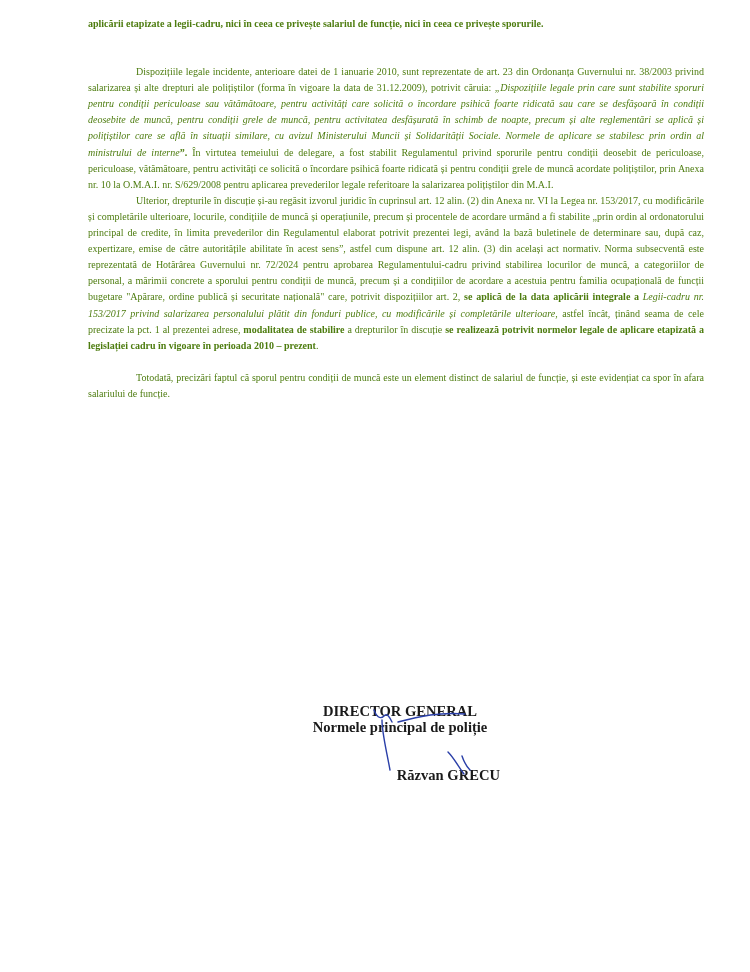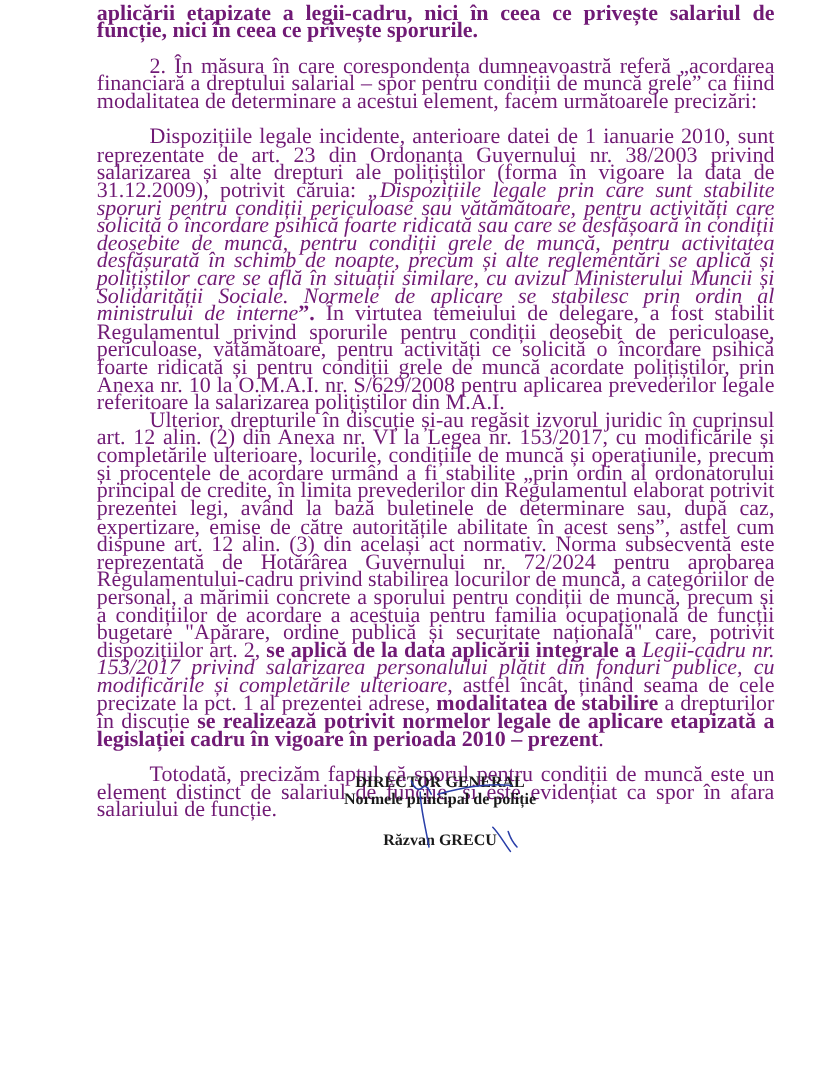--- a/index.html
+++ b/index.html
@@ -1,47 +1,46 @@
 <!DOCTYPE html>
 <html><head>
 <meta charset="utf-8">
 <style>
   html, body { margin: 0; padding: 0; background: #ffffff; }
   body { width: 750px; height: 972px; position: relative; overflow: hidden; }
   .page {
-    position: absolute; left: 88px; top: 4px; width: 616px;
-    font-family: "Liberation Serif", serif; font-size: 20px; line-height: 16.1px;
-    color: #701a75; text-align: justify;
+    position: absolute; left: 88px; top: 16px; width: 616px;
+    font-family: "Liberation Serif", serif; font-size: 10px; line-height: 16.1px;
+    color: #4d7c0f; text-align: justify;
   }
   .page p { margin: 0; }
   .indent { text-indent: 48px; }
   .gap { height: 16px; }
   .b { font-weight: bold; }
   .i { }
   .bi { font-weight: normal; font-style: italic; }
   .sig {
     position: absolute; left: 300px; top: 703px; width: 200px;
     font-family: "Liberation Serif", serif; font-size: 14.6px; line-height: 16px;
     font-weight: bold; color: #1a1a1a; text-align: center;
   }
-  .sig .name { margin-top: 21px; }
+  .sig .name { margin-top: 32px; text-align: right; }
   .signature-mark { position: absolute; left: 330px; top: 708px; width: 180px; height: 70px; }
 </style>
 </head>
 <body>
 
 <div class="page">
   <p><span class="b">aplicării etapizate a legii-cadru, nici în ceea ce privește salariul de funcție, nici în ceea ce privește sporurile.</span></p>
   <div class="gap"></div>
-  <p class="indent">2. În măsura în care corespondența dumneavoastră referă „acordarea financiară a dreptului salarial – spor pentru condiții de muncă grele” ca fiind modalitatea de determinare a acestui element, facem următoarele precizări:</p>
   <div class="gap"></div>
   <p class="indent"><span>Dispozițiile legale incidente, anterioare datei de 1 ianuarie 2010, sunt reprezentate de art. 23 din </span><span class="i">Ordonanța Guvernului nr. 38/2003 privind salarizarea și alte drepturi ale polițiștilor</span><span> (forma în vigoare la data de 31.12.2009), potrivit căruia: </span><span class="bi">„Dispozițiile legale prin care sunt stabilite sporuri pentru condiții periculoase sau vătămătoare, pentru activități care solicită o încordare psihică foarte ridicată sau care se desfășoară în condiții deosebite de muncă, pentru condiții grele de muncă, pentru activitatea desfășurată în schimb de noapte, precum și alte reglementări se aplică și polițiștilor care se află în situații similare, cu avizul Ministerului Muncii și Solidarității Sociale. Normele de aplicare se stabilesc prin ordin al ministrului de interne</span><span class="b">”.</span><span> În virtutea temeiului de delegare, a fost stabilit </span><span class="i">Regulamentul privind sporurile pentru condiții deosebit de periculoase, periculoase, vătămătoare, pentru activități ce solicită o încordare psihică foarte ridicată și pentru condiții grele de muncă acordate polițiștilor</span><span>, prin Anexa nr. 10 la </span><span class="i">O.M.A.I. nr. S/629/2008 pentru aplicarea prevederilor legale referitoare la salarizarea polițiștilor din M.A.I.</span></p>
   <p class="indent"><span>Ulterior, drepturile în discuție și-au regăsit izvorul juridic în cuprinsul art. 12 alin. (2) din Anexa nr. VI la </span><span class="i">Legea nr. 153/2017, cu modificările și completările ulterioare</span><span>, locurile, condițiile de muncă și operațiunile, precum și procentele de acordare urmând a fi stabilite </span><span class="i">„prin ordin al ordonatorului principal de credite, în limita prevederilor din Regulamentul elaborat potrivit prezentei legi, având la bază buletinele de determinare sau, după caz, expertizare, emise de către autoritățile abilitate în acest sens</span><span>”, astfel cum dispune art. 12 alin. (3) din același act normativ. Norma subsecventă este reprezentată de </span><span class="i">Hotărârea Guvernului nr. 72/2024 pentru aprobarea Regulamentului-cadru privind stabilirea locurilor de muncă, a categoriilor de personal, a mărimii concrete a sporului pentru condiții de muncă, precum și a condițiilor de acordare a acestuia pentru familia ocupațională de funcții bugetare "Apărare, ordine publică și securitate națională"</span><span> care, potrivit dispozițiilor art. 2, </span><span class="b">se aplică de la data aplicării integrale a </span><span class="bi">Legii-cadru nr. 153/2017 privind salarizarea personalului plătit din fonduri publice, cu modificările și completările ulterioare</span><span>, astfel încât, ținând seama de cele precizate la pct. 1 al prezentei adrese, </span><span class="b">modalitatea de stabilire</span><span> a drepturilor în discuție </span><span class="b">se realizează potrivit normelor legale de aplicare etapizată a legislației cadru în vigoare în perioada 2010 – prezent</span><span>.</span></p>
   <div class="gap"></div>
-  <p class="indent">Totodată, precizăm faptul că sporul pentru condiții de muncă este un element distinct de salariul de funcție, și este evidențiat ca spor în afara salariului de funcție.</p>
+  <p class="indent">Totodată, precizări faptul că sporul pentru condiții de muncă este un element distinct de salariul de funcție, și este evidențiat ca spor în afara salariului de funcție.</p>
 </div>
 
 <div class="sig">
   <div>DIRECTOR GENERAL</div>
   <div>Normele principal de poliție</div>
   <div class="name">Răzvan GRECU</div>
 </div>
 
 <svg class="signature-mark" viewBox="0 0 180 70">
   <g fill="none" stroke="#2a3fa8" stroke-width="1.4" stroke-linecap="round">

